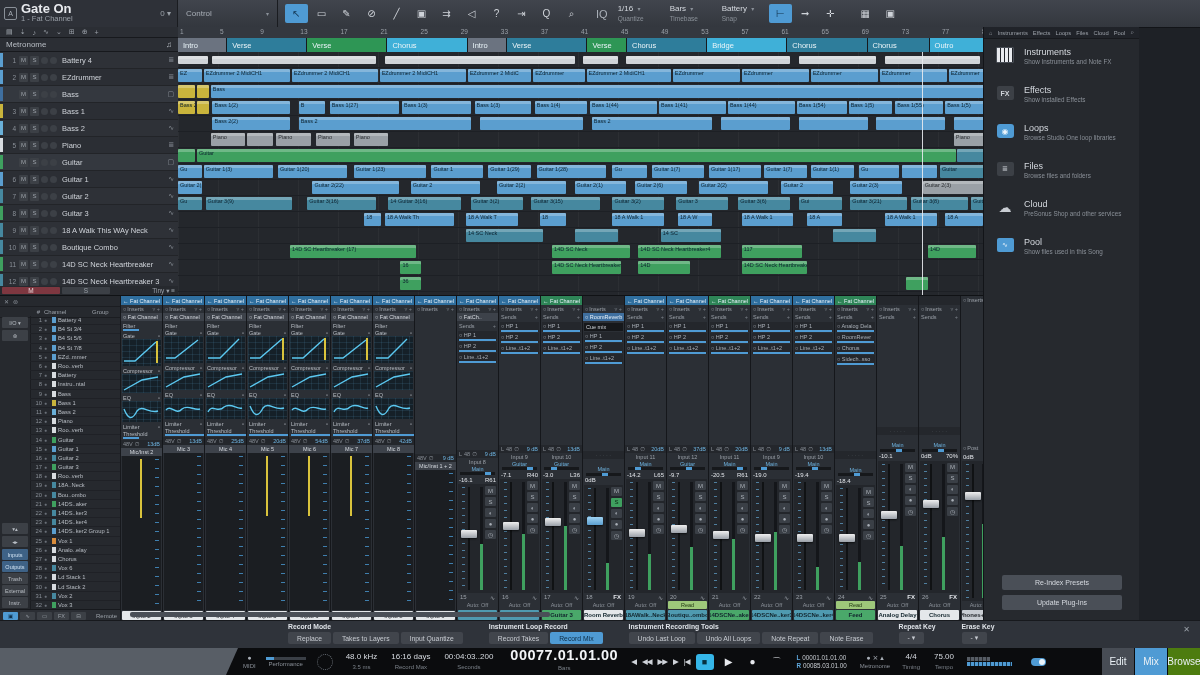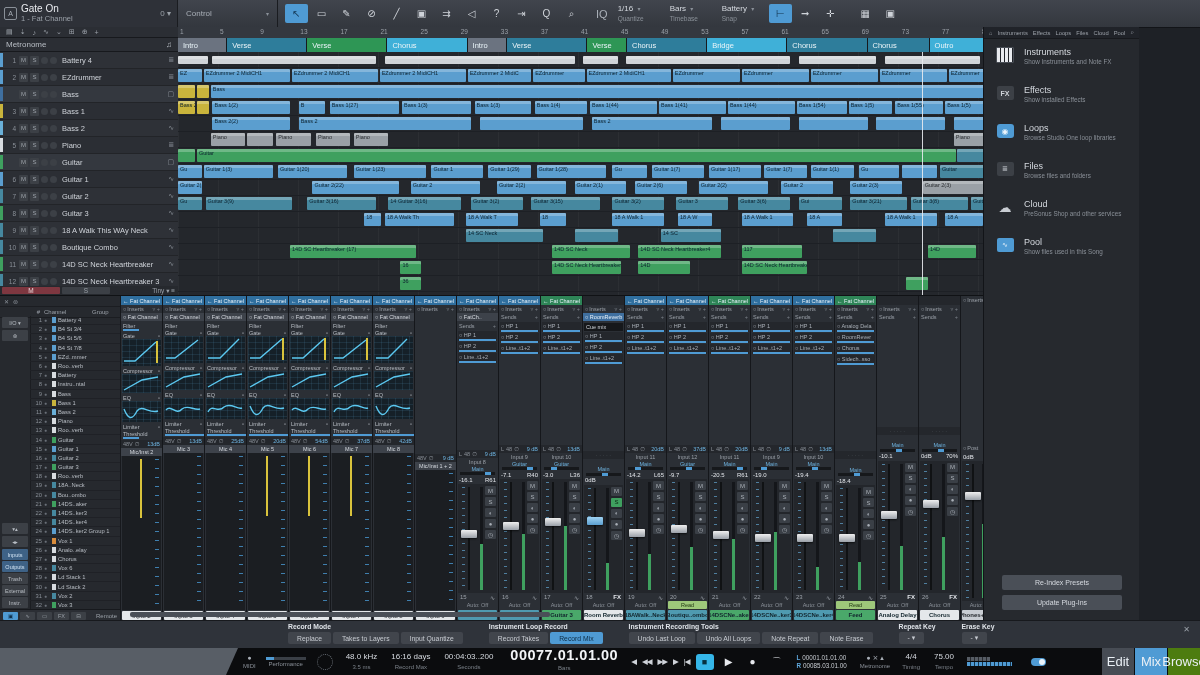--- a/index.html
+++ b/index.html
@@ -6,21 +6,21 @@
     font-family:"Liberation Sans","DejaVu Sans",sans-serif;color:#c8ccd2;-webkit-font-smoothing:antialiased;}
   .abs{position:absolute}
   #stage{position:relative;width:1200px;height:675px;background:#1e2126}
 
   
   #toolbar{left:0;top:0;width:1200px;height:27px;background:linear-gradient(#41454d,#33373e);
     border-bottom:1px solid #121418;display:flex;align-items:center;font-size:8px}
   #plugin-box{width:178px;height:100%;display:flex;align-items:center;background:#2e3138;border-right:1px solid #1a1c20;padding-left:4px;box-sizing:border-box}
   .pbadge{width:11px;height:11px;border:1px solid #8a9098;border-radius:2px;font-size:7px;display:flex;align-items:center;justify-content:center;color:#aab0b8;margin-right:4px}
   .pcol{display:flex;flex-direction:column;line-height:10px;flex:1}
-  .pname{color:#e8eaee;font-weight:normal;font-size:10px}
+  .pname{color:#e8eaee;font-weight:bold;font-size:13px}
   .pchan{color:#9aa0a8;font-size:7.5px}
   .ppreset{color:#9aa0a8;margin-right:6px}
   #control-box{width:100px;display:flex;justify-content:space-between;align-items:center;padding:0 8px;color:#aab0b8;border-right:1px solid #1a1c20;height:100%;box-sizing:border-box}
   .toolbtn{width:23px;height:19px;margin:0 1px;border-radius:2px;display:flex;align-items:center;justify-content:center;font-size:10px;color:#cfd3d9}
   .toolbtn.active{background:#4f9bd4;color:#10304a}
   .tgroup{display:flex;align-items:center;margin-left:8px}
   .vcell{display:flex;flex-direction:column;line-height:9px;margin:0 6px;min-width:40px}
   .vcell .v{color:#d6dae0;font-size:8px}
   .vcell .l{color:#8a9098;font-size:6.5px}
   .carat{color:#8a9098;font-size:6px;margin-left:2px}
@@ -167,21 +167,21 @@
   .bigbtn{width:18px;height:16px;border-radius:3px;display:flex;align-items:center;justify-content:center;font-size:10px;color:#e8eaee;margin:0 3px}
   .bigbtn.stop{background:#35b6e8;color:#06303f;font-size:9px}
   #lr{display:flex;flex-direction:column;font-size:6.3px;line-height:8px;margin:0 8px;color:#c8ccd2}
   #lr b{color:#5fa8dc;font-weight:bold;margin-right:2px}
   #outmeter{width:58px;margin:0 6px}
   #outmeter .r1{height:4px;background:repeating-linear-gradient(90deg,#565c64 0 3px,#26292e 3px 4px);width:40%}
   #outmeter .r2{height:4px;margin-top:1px;background:repeating-linear-gradient(90deg,#4f9bd4 0 3px,#16354c 3px 4px);width:78%}
   #tr-toggle{width:15px;height:8px;background:#4f9bd4;border-radius:4px;position:relative;margin-right:4px}
   #tr-toggle i{position:absolute;right:1px;top:1px;width:6px;height:6px;background:#eaf4fb;border-radius:50%}
   #viewbtns{margin-left:auto;display:flex;height:27px}
-  .vbtn{width:32px;display:flex;align-items:center;justify-content:center;font-size:13px;color:#eaf0f5;border-left:1px solid #0b0c0e}
+  .vbtn{width:32px;display:flex;align-items:center;justify-content:center;font-size:10px;color:#eaf0f5;border-left:1px solid #0b0c0e}
 </style>
 </head>
 <body>
 
 <div id="stage">
 
   <div id="toolbar" class="abs">
     <div id="plugin-box">
       <span class="pbadge">A</span>
       <span class="pcol">

